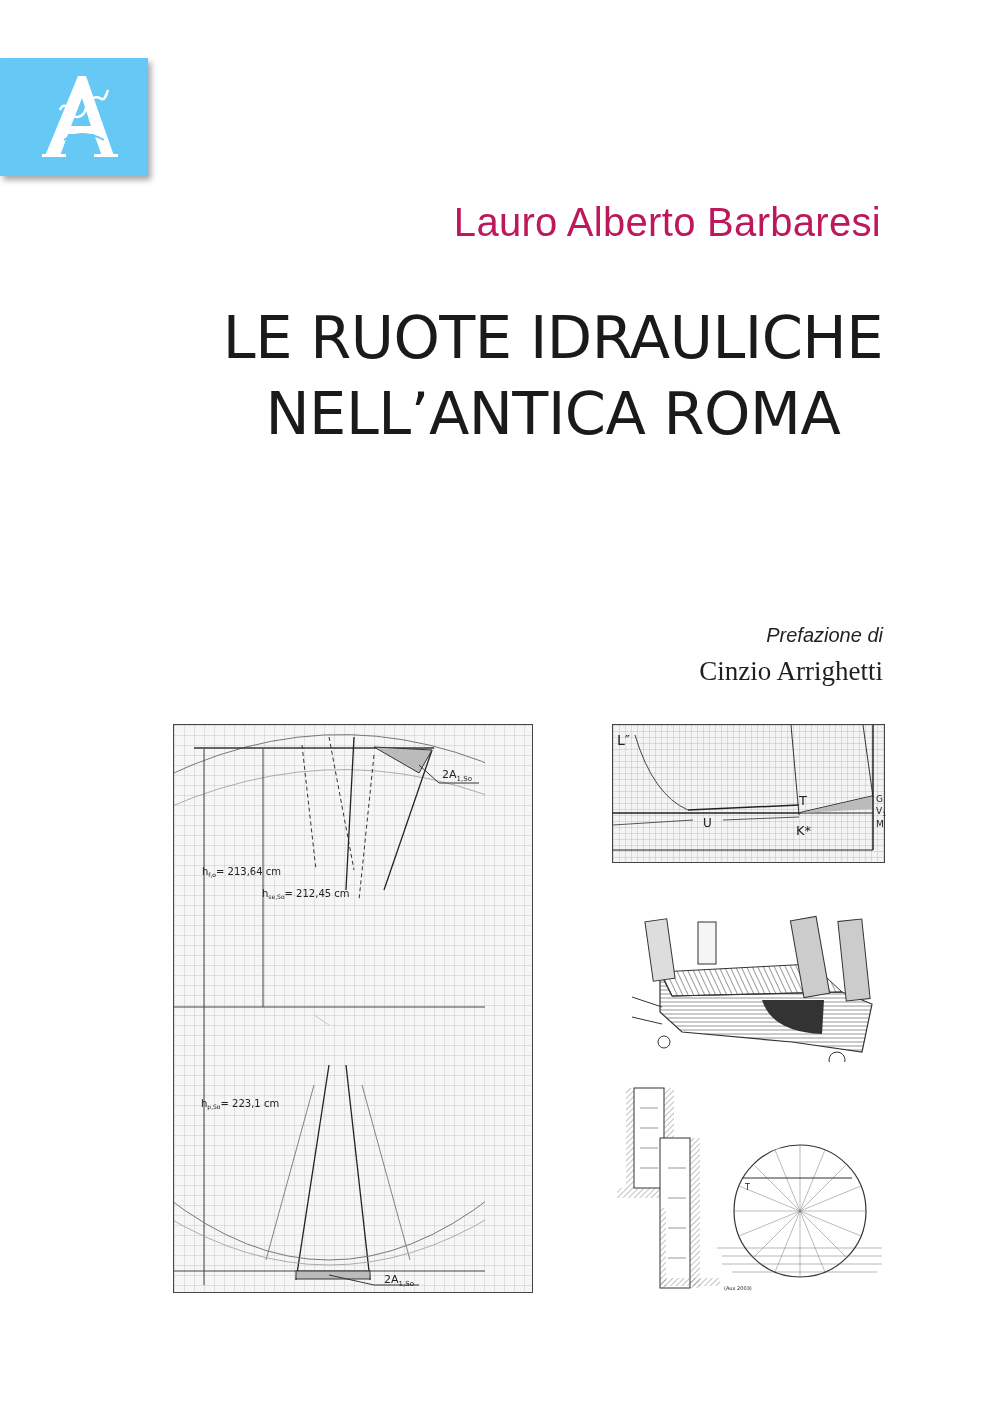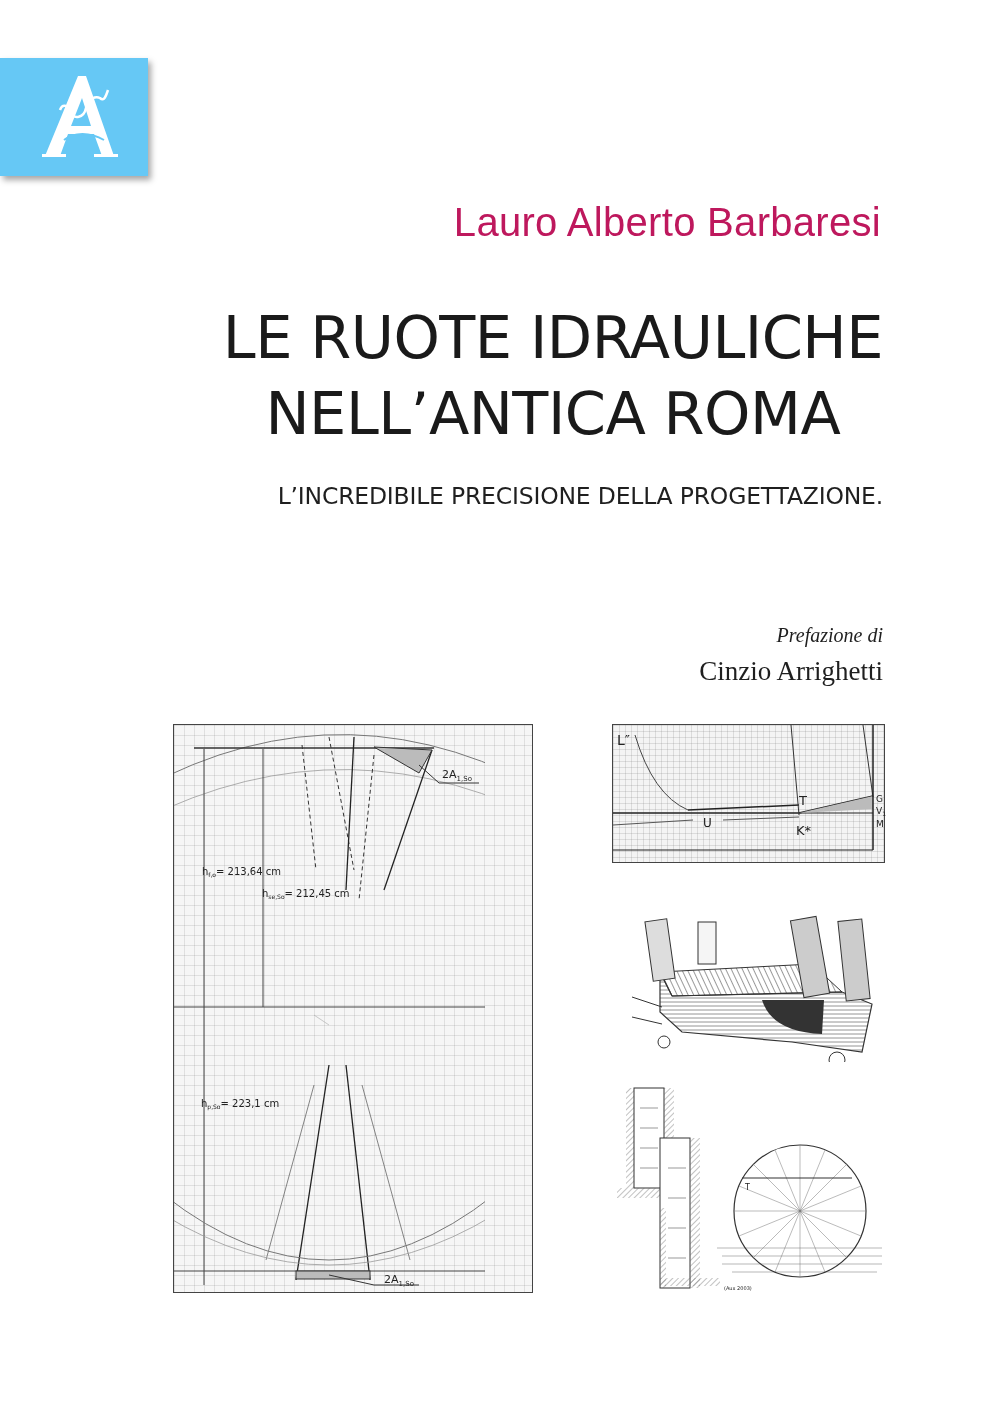--- a/index.html
+++ b/index.html
@@ -24,21 +24,21 @@
   .title span { display: block; }
   .subtitle {
     position: absolute; right: 117px; top: 478px; text-align: right;
     font-family: "DejaVu Sans", "Liberation Sans", sans-serif;
     font-size: 23.5px; line-height: 37px; color: #1f1f1f; white-space: nowrap;
     letter-spacing: -0.2px;
   }
   .subtitle span { display: block; }
   .pref-label {
     position: absolute; right: 117px; top: 624px;
-    font-family: Liberation Serif, serif;
+    font-family: Liberation Sans, sans-serif;
     font-style: italic; font-size: 20px; color: #1f1f1f;
   }
   .pref-name {
     position: absolute; right: 117px; top: 656px;
     font-family: "Liberation Serif", "DejaVu Serif", serif;
     font-size: 27px; color: #1f1f1f;
   }
   .fig { position: absolute; }
   .fig-left {
     left: 173px; top: 724px; width: 360px; height: 569px;
@@ -77,21 +77,20 @@
 </div>
 
 <div class="author">Lauro Alberto Barbaresi</div>
 
 <div class="title">
   <span>LE RUOTE IDRAULICHE</span>
   <span>NELL’ANTICA ROMA</span>
 </div>
 
 <div class="subtitle">
-  <span>L’INCREDIBILE PRECISIONE DELLA PROGETTAZIONE.</span>
 </div>
 
 <div class="pref-label">Prefazione di</div>
 <div class="pref-name">Cinzio Arrighetti</div>
 
 <div class="fig fig-left">
   <svg width="311" height="569" viewBox="0 0 311 569">
 
     <path d="M -60 80 Q 150 -50 360 60" fill="none" stroke="#777" stroke-width="1"></path>
     <path d="M -60 110 Q 150 -10 360 90" fill="none" stroke="#999" stroke-width="0.8"></path>

